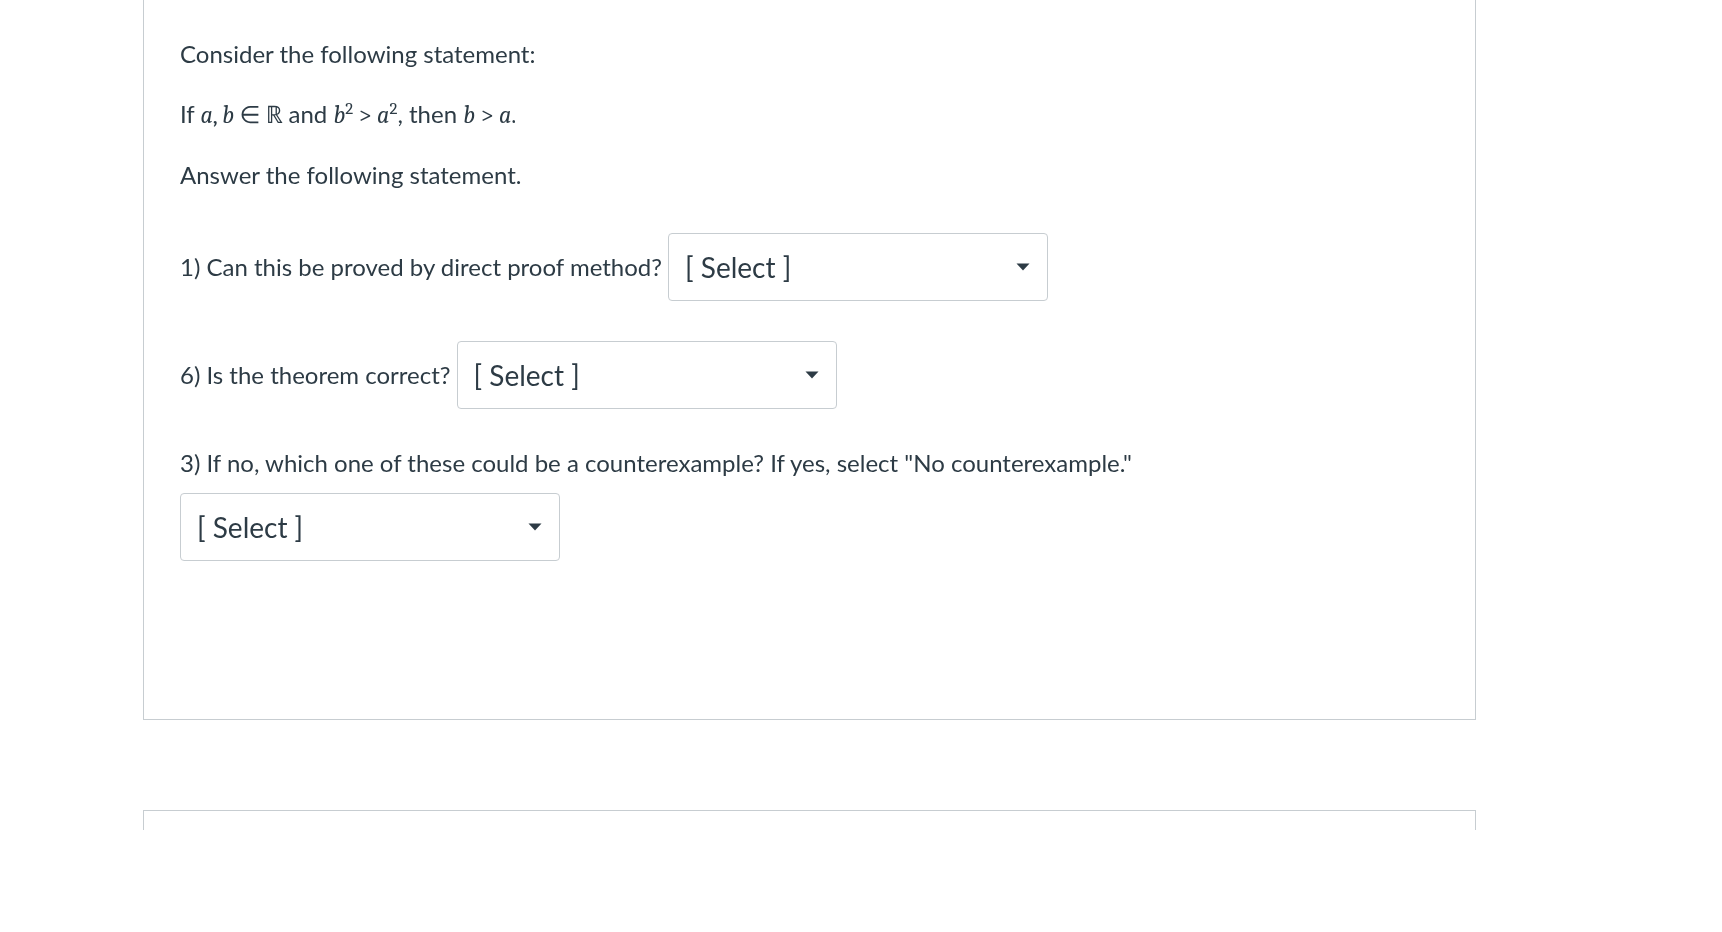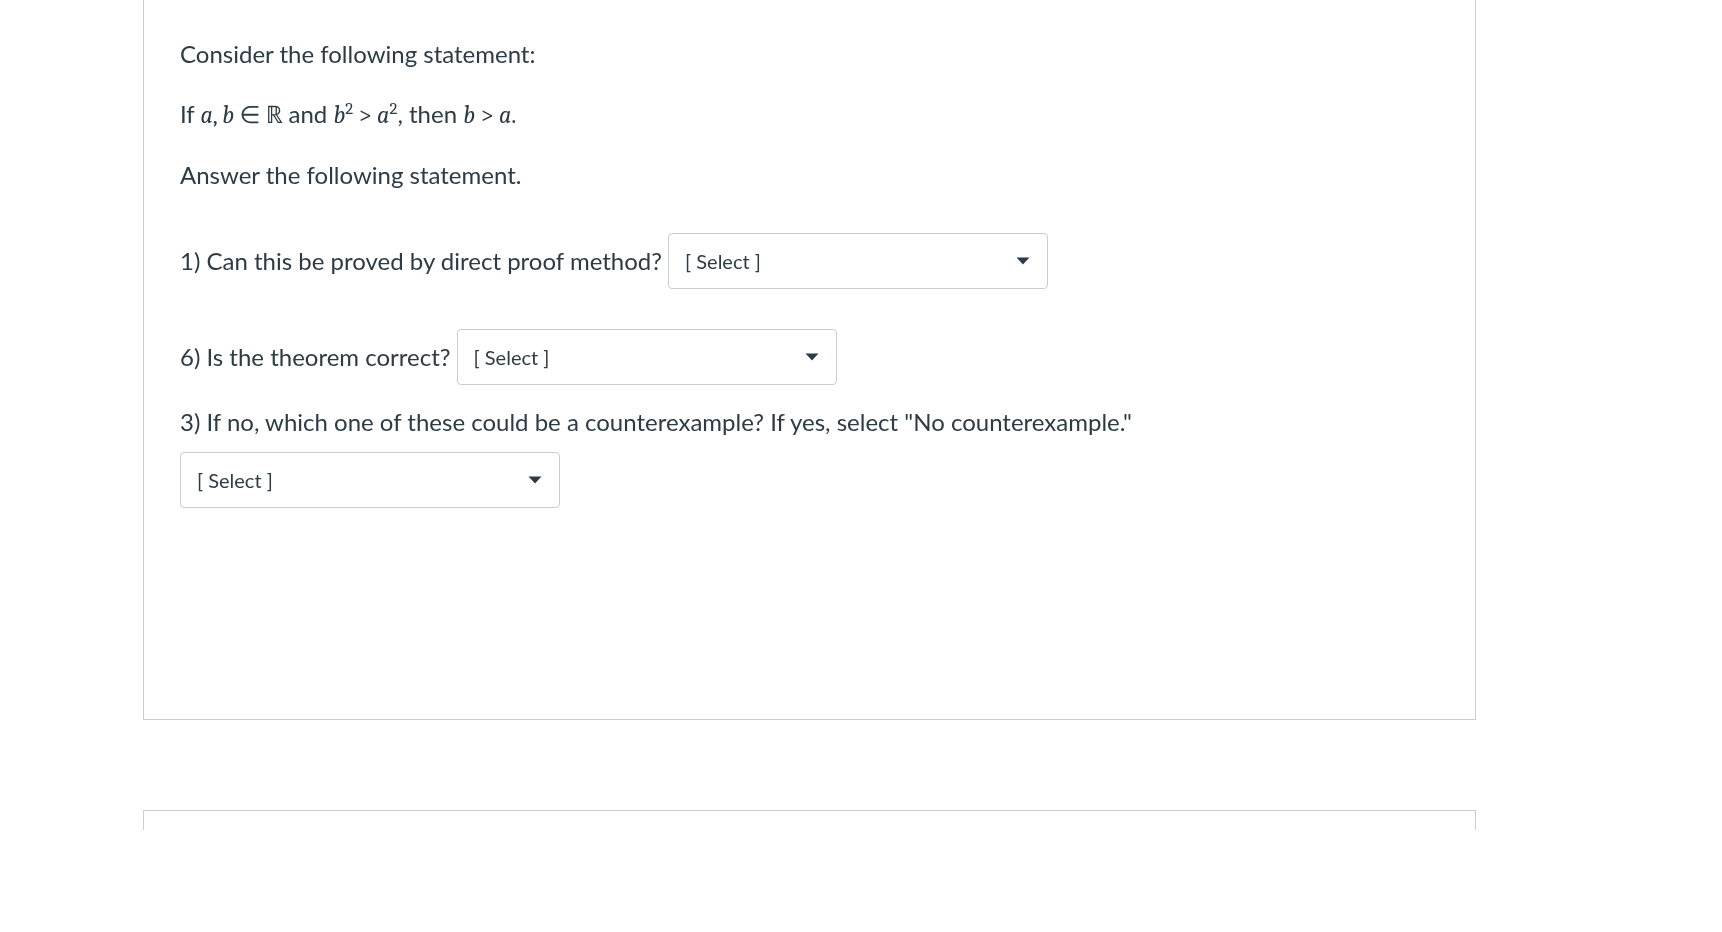--- a/index.html
+++ b/index.html
@@ -42,37 +42,37 @@
     line-height: 0;
   }
   .q-row {
     margin-top: 40px;
     display: flex;
     align-items: center;
     flex-wrap: wrap;
     gap: 11px 6px;
   }
   .q-row-stack {
-    margin-top: 19px;
+    margin-top: 36px;
   }
   .q-row-stack .q-label {
     margin-bottom: 12px;
     display: block;
   }
   .select-box {
     display: inline-flex;
     align-items: center;
     justify-content: space-between;
     border: 1px solid #c7cdd1;
     border-radius: 4px;
     background: #fff;
     padding: 12px 16px;
     min-width: 380px;
     cursor: pointer;
-    font-size: 20px;
+    font-size: 28px;
     color: #2d3b45;
   }
   .select-box .placeholder {
     flex: 1;
     text-align: left;
   }
   .select-box .chev {
     margin-left: 20px;
     display: inline-flex;
     align-items: center;

